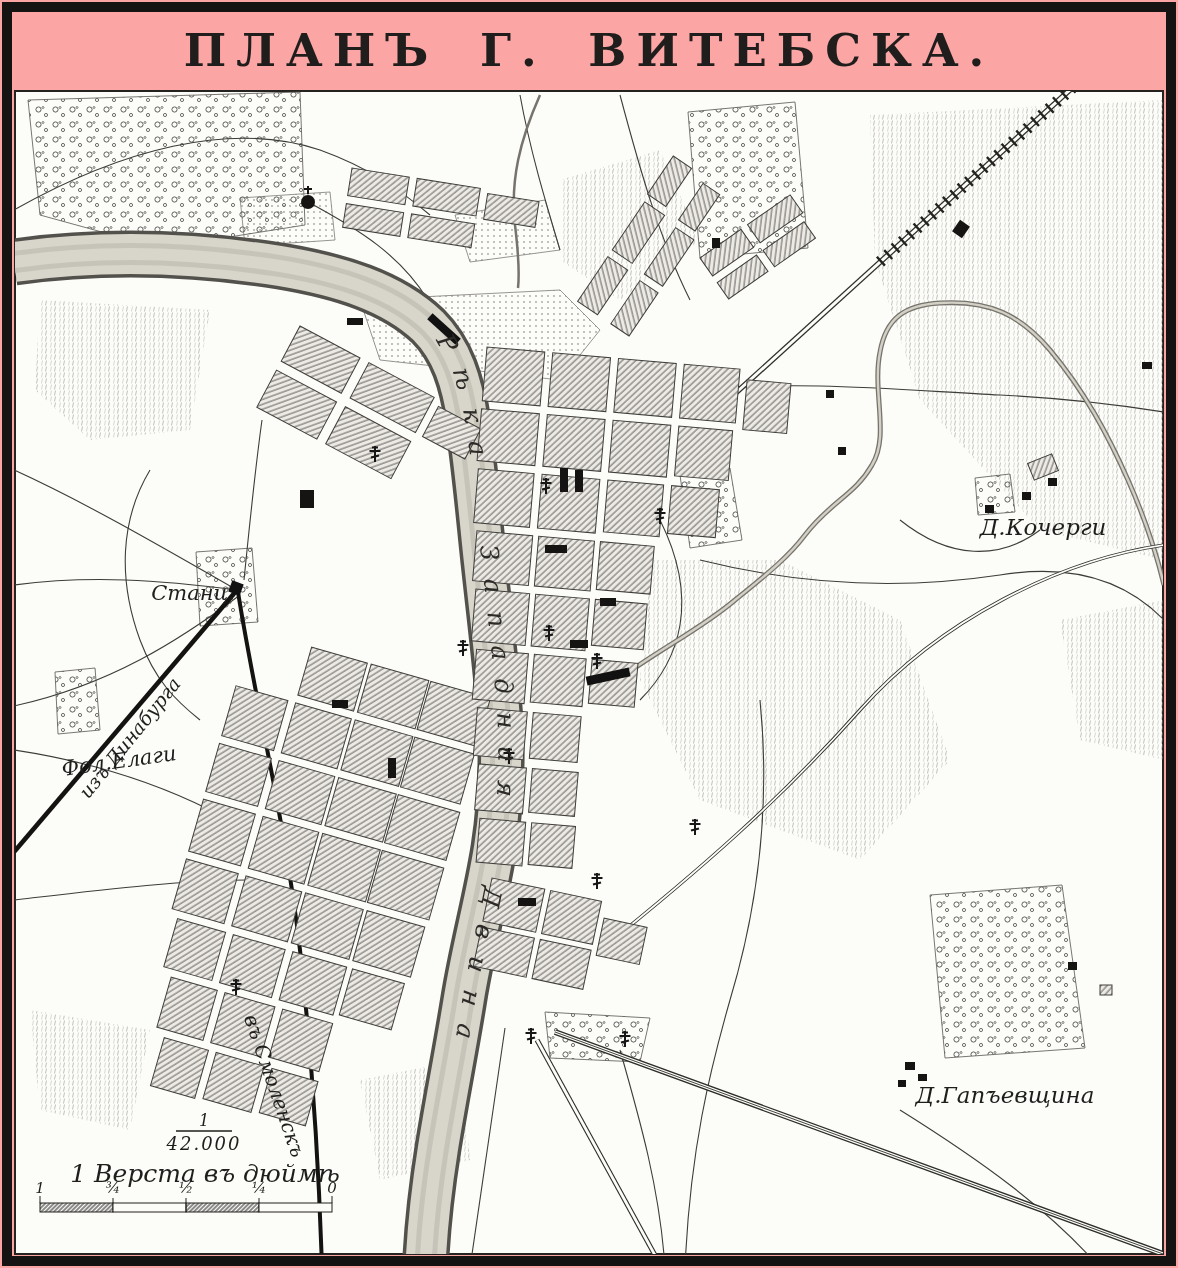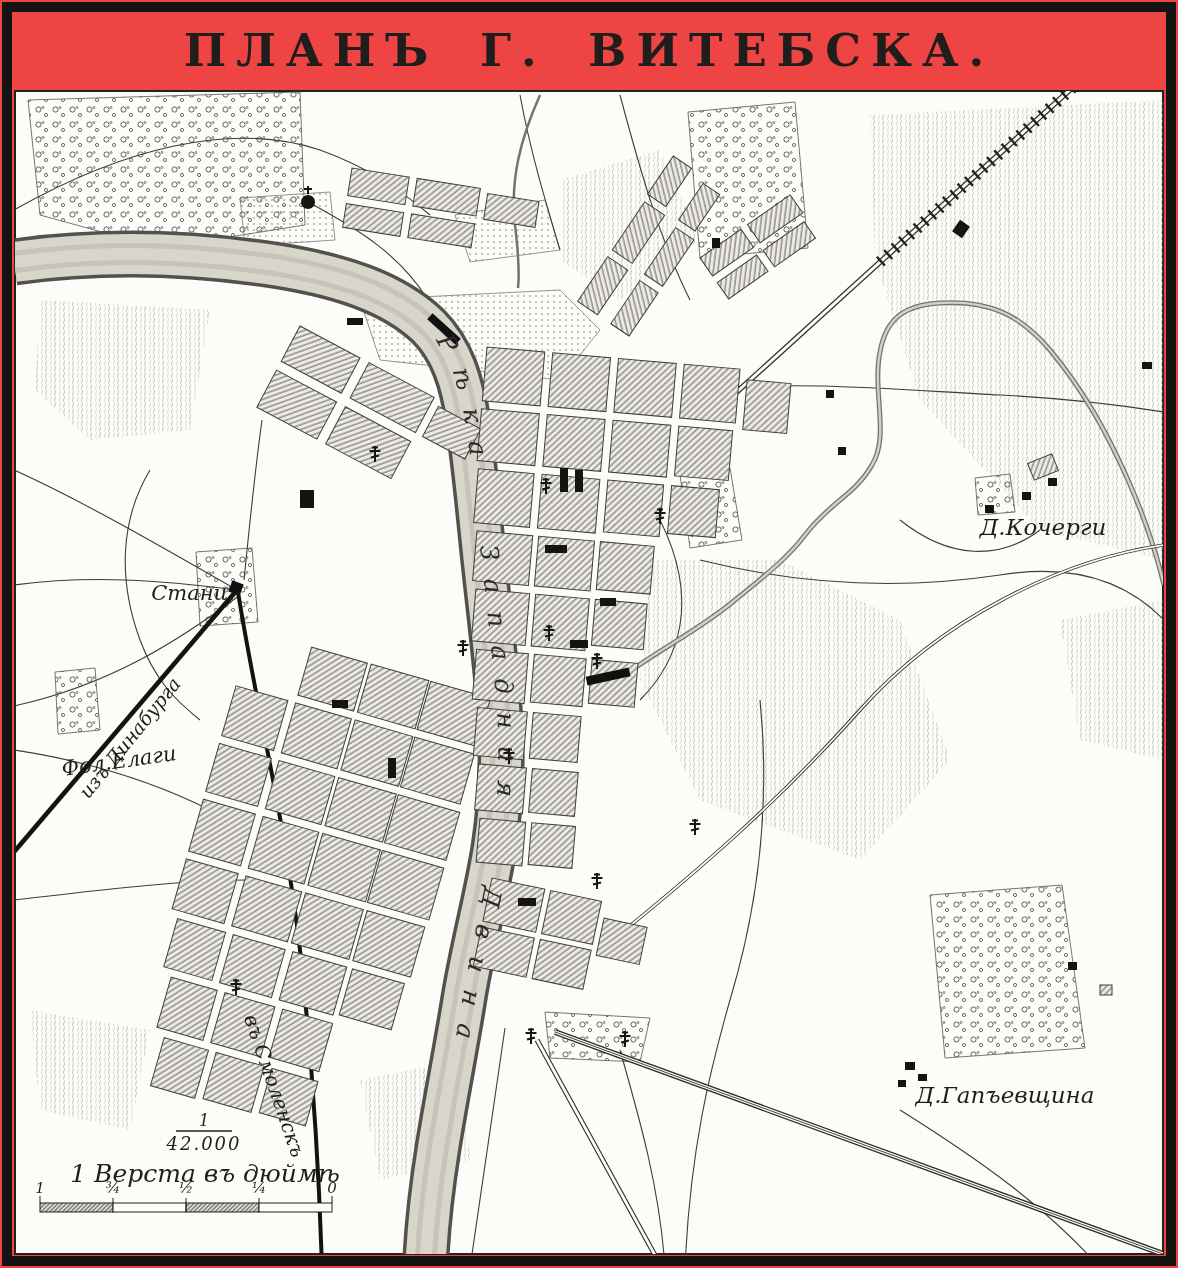--- a/index.html
+++ b/index.html
@@ -1,16 +1,16 @@
 <!DOCTYPE html>
 <html><head>
 <meta charset="utf-8">
 <style>
   html,body{margin:0;padding:0;background:#ffffff;}
-  .page{position:relative;width:1178px;height:1268px;background:#ef4444;overflow:hidden;}
+  .page{position:relative;width:1178px;height:1268px;background:#fca5a5;overflow:hidden;}
   svg{display:block;}
   text{font-family:"DejaVu Serif", serif; fill:#1f1e1c;}
   .title{font-size:45px;font-weight:bold;letter-spacing:10px;word-spacing:16px;}
   .maplabel{font-style:italic;}
   .riverlabel{font-style:italic;font-size:25px;letter-spacing:18px;word-spacing:46px;fill:#2b2a27;}
   .scalenum{font-style:italic;font-size:15px;}
 </style>
 </head>
 <body>
 

